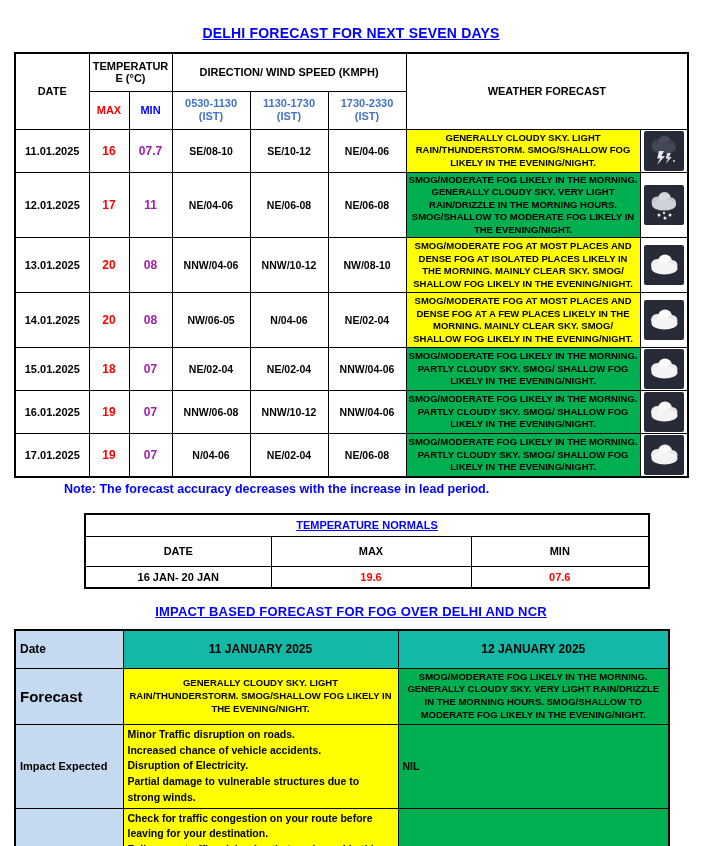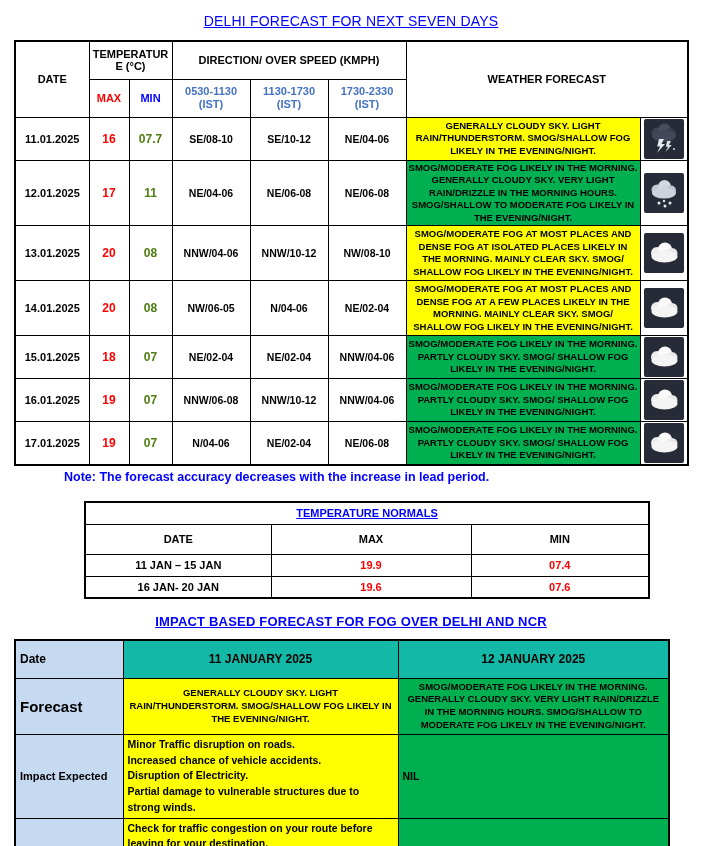--- a/index.html
+++ b/index.html
@@ -2,21 +2,21 @@
 <html><head>
 <meta charset="utf-8">
 <style>
   * { margin:0; padding:0; box-sizing:border-box; }
   html,body { background:#ffffff; }
   body {
     width:702px; height:846px; overflow:hidden; position:relative;
     font-family:"Liberation Sans", sans-serif; font-weight:bold; color:#000;
   }
   .page-title {
-    text-align:center; margin-top:13px; font-size:14px; font-weight:normal;
+    text-align:center; margin-top:25px; font-size:14px; font-weight:bold;
     color:#0000FF; text-decoration:underline; letter-spacing:0.2px;
   }
   
   table { border-collapse:collapse; table-layout:fixed; }
   .main-table {
     margin:11px 0 0 14px; width:674px; border:2px solid #000;
   }
   .main-table td, .main-table th { border:1px solid #000; vertical-align:middle; text-align:center; padding:1px 2px; }
   .main-table th { font-size:11px; }
   .col-date  { width:74px; }
@@ -27,21 +27,21 @@
   .col-icon  { width:48px; }
   .hdr-row1 { height:38px; }
   .hdr-row2 { height:38px; }
   .temp-hdr { overflow-wrap:anywhere; line-height:1.15; }
   .max-hdr { color:#FF0000; font-size:12px; }
   .min-hdr { color:#0000FF; font-size:12px; }
   .time-hdr { color:#4472C4; font-size:10.5px; line-height:1.2; }
   .weather-hdr { font-size:13px; }
   .date-cell { font-size:11px; }
   .max-cell { color:#FF0000; font-size:12px;margin-top:44px; }
-  .min-cell { color:#4d7c0f; font-size:12px; }
+  .min-cell { color:#a21caf; font-size:12px; }
   .wind-cell { font-size:10.5px; }
   .fc-cell { font-size:9.5px; line-height:1.32; padding:1px 3px; }
   .fc-cell[data-bg="yellow"] { background:#FFFF00; }
   .fc-cell[data-bg="green"]  { background:#00B050; }
   .icon-cell { background:#ffffff; padding:2px; }
   .iconbox { width:40px; height:40px; margin:0 auto; background:#272b37; border-radius:2px; }
   .iconbox svg { width:40px; height:40px; display:block; }
   .iconbox .g-fog, .iconbox .g-rain, .iconbox .g-thunder { display:none; }
   .iconbox[data-icon="fog"] .g-fog { display:block; }
   .iconbox[data-icon="rain"] .g-rain { display:block; }
@@ -100,21 +100,21 @@
     <col class="col-w">
       <col class="col-w">
       <col class="col-w">
     <col class="col-fc">
       <col class="col-icon">
   </colgroup>
   <tbody>
       <tr class="hdr-row1">
     <th rowspan="2">DATE</th>
     <th colspan="2" class="temp-hdr">TEMPERATURE (°C)</th>
-    <th colspan="3">DIRECTION/ OVER SPEED (KMPH)</th>
+    <th colspan="3">DIRECTION/ WIND SPEED (KMPH)</th>
     <th colspan="2" rowspan="2" class="weather-hdr">WEATHER FORECAST</th>
   </tr>
   <tr class="hdr-row2">
     <th class="max-hdr">MAX</th>
     <th class="min-hdr">MIN</th>
     <th class="time-hdr">0530-1130 (IST)</th>
     <th class="time-hdr">1130-1730 (IST)</th>
     <th class="time-hdr">1730-2330 (IST)</th>
   </tr>
 
@@ -418,25 +418,20 @@
   <tbody>
       <tr>
         <td colspan="3" class="normals-title">TEMPERATURE NORMALS</td>
       </tr>
   <tr class="normals-hdr">
     <td>DATE</td>
     <td>MAX</td>
     <td>MIN</td>
   </tr>
   <tr class="normals-row">
-    <td>11 JAN – 15 JAN</td>
-    <td class="normals-val">19.9</td>
-    <td class="normals-val">07.4</td>
-  </tr>
-  <tr class="normals-row">
     <td>16 JAN- 20 JAN</td>
     <td class="normals-val">19.6</td>
     <td class="normals-val">07.6</td>
   </tr>
 </tbody>
   </table>
 
 <div class="impact-title">IMPACT BASED FORECAST FOR FOG OVER DELHI AND NCR</div>
 
 <table class="impact-table">

